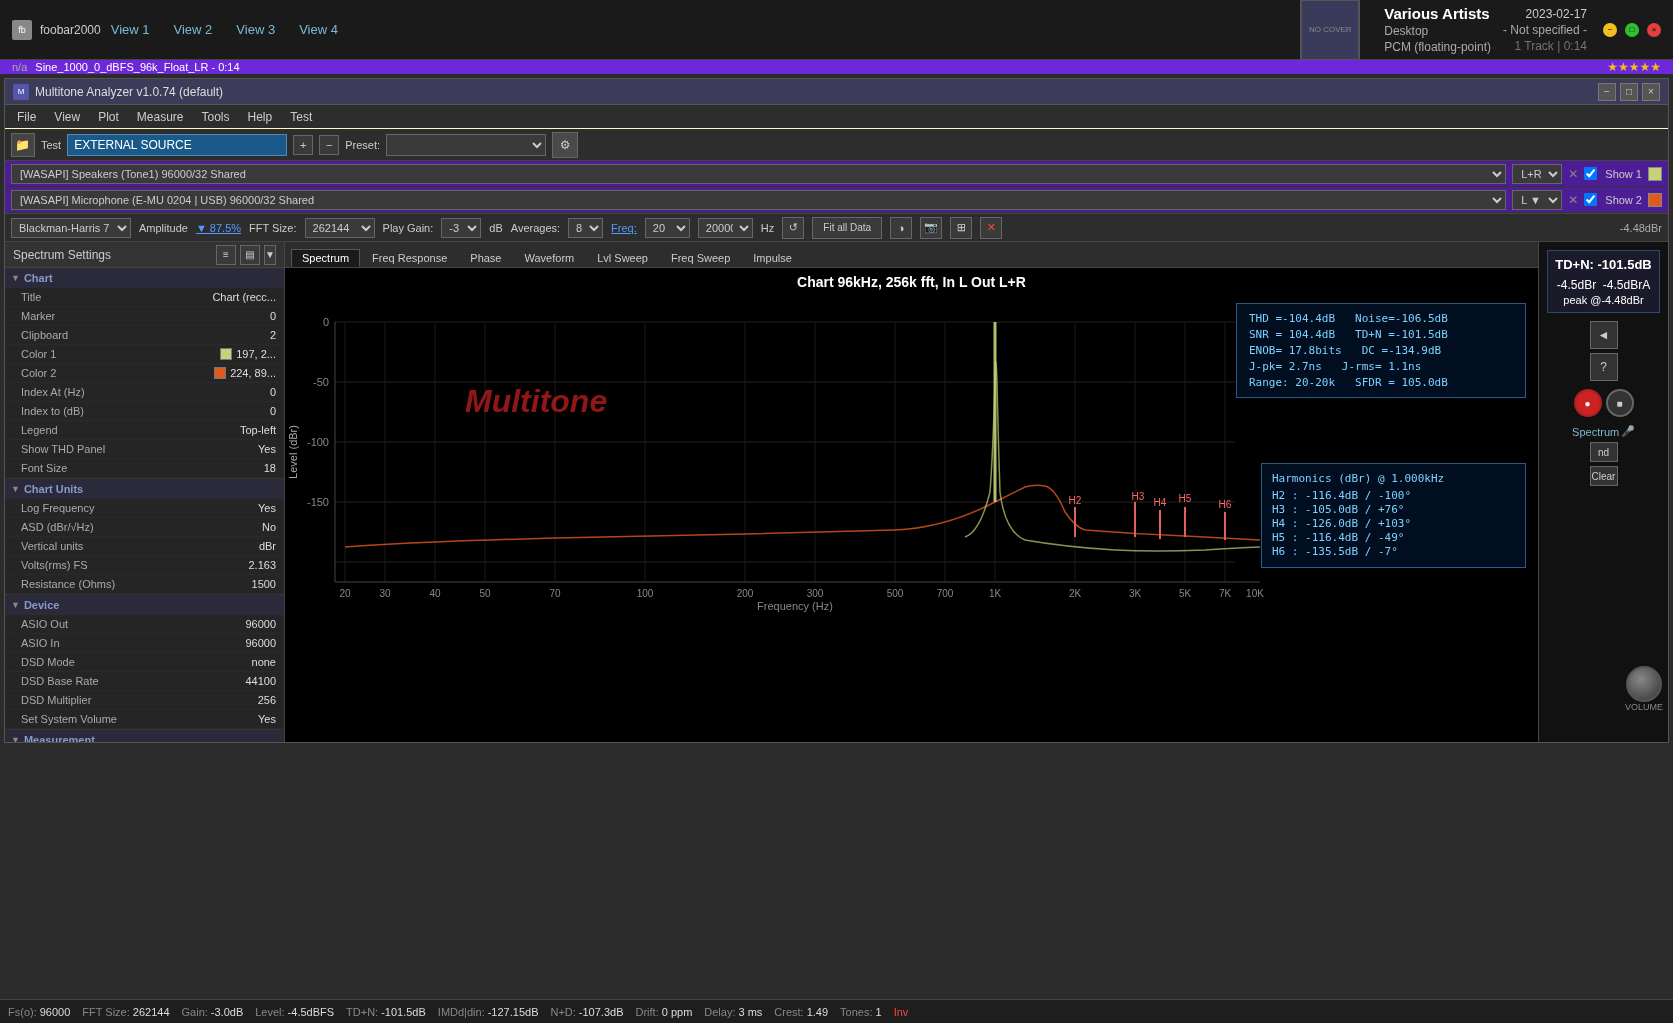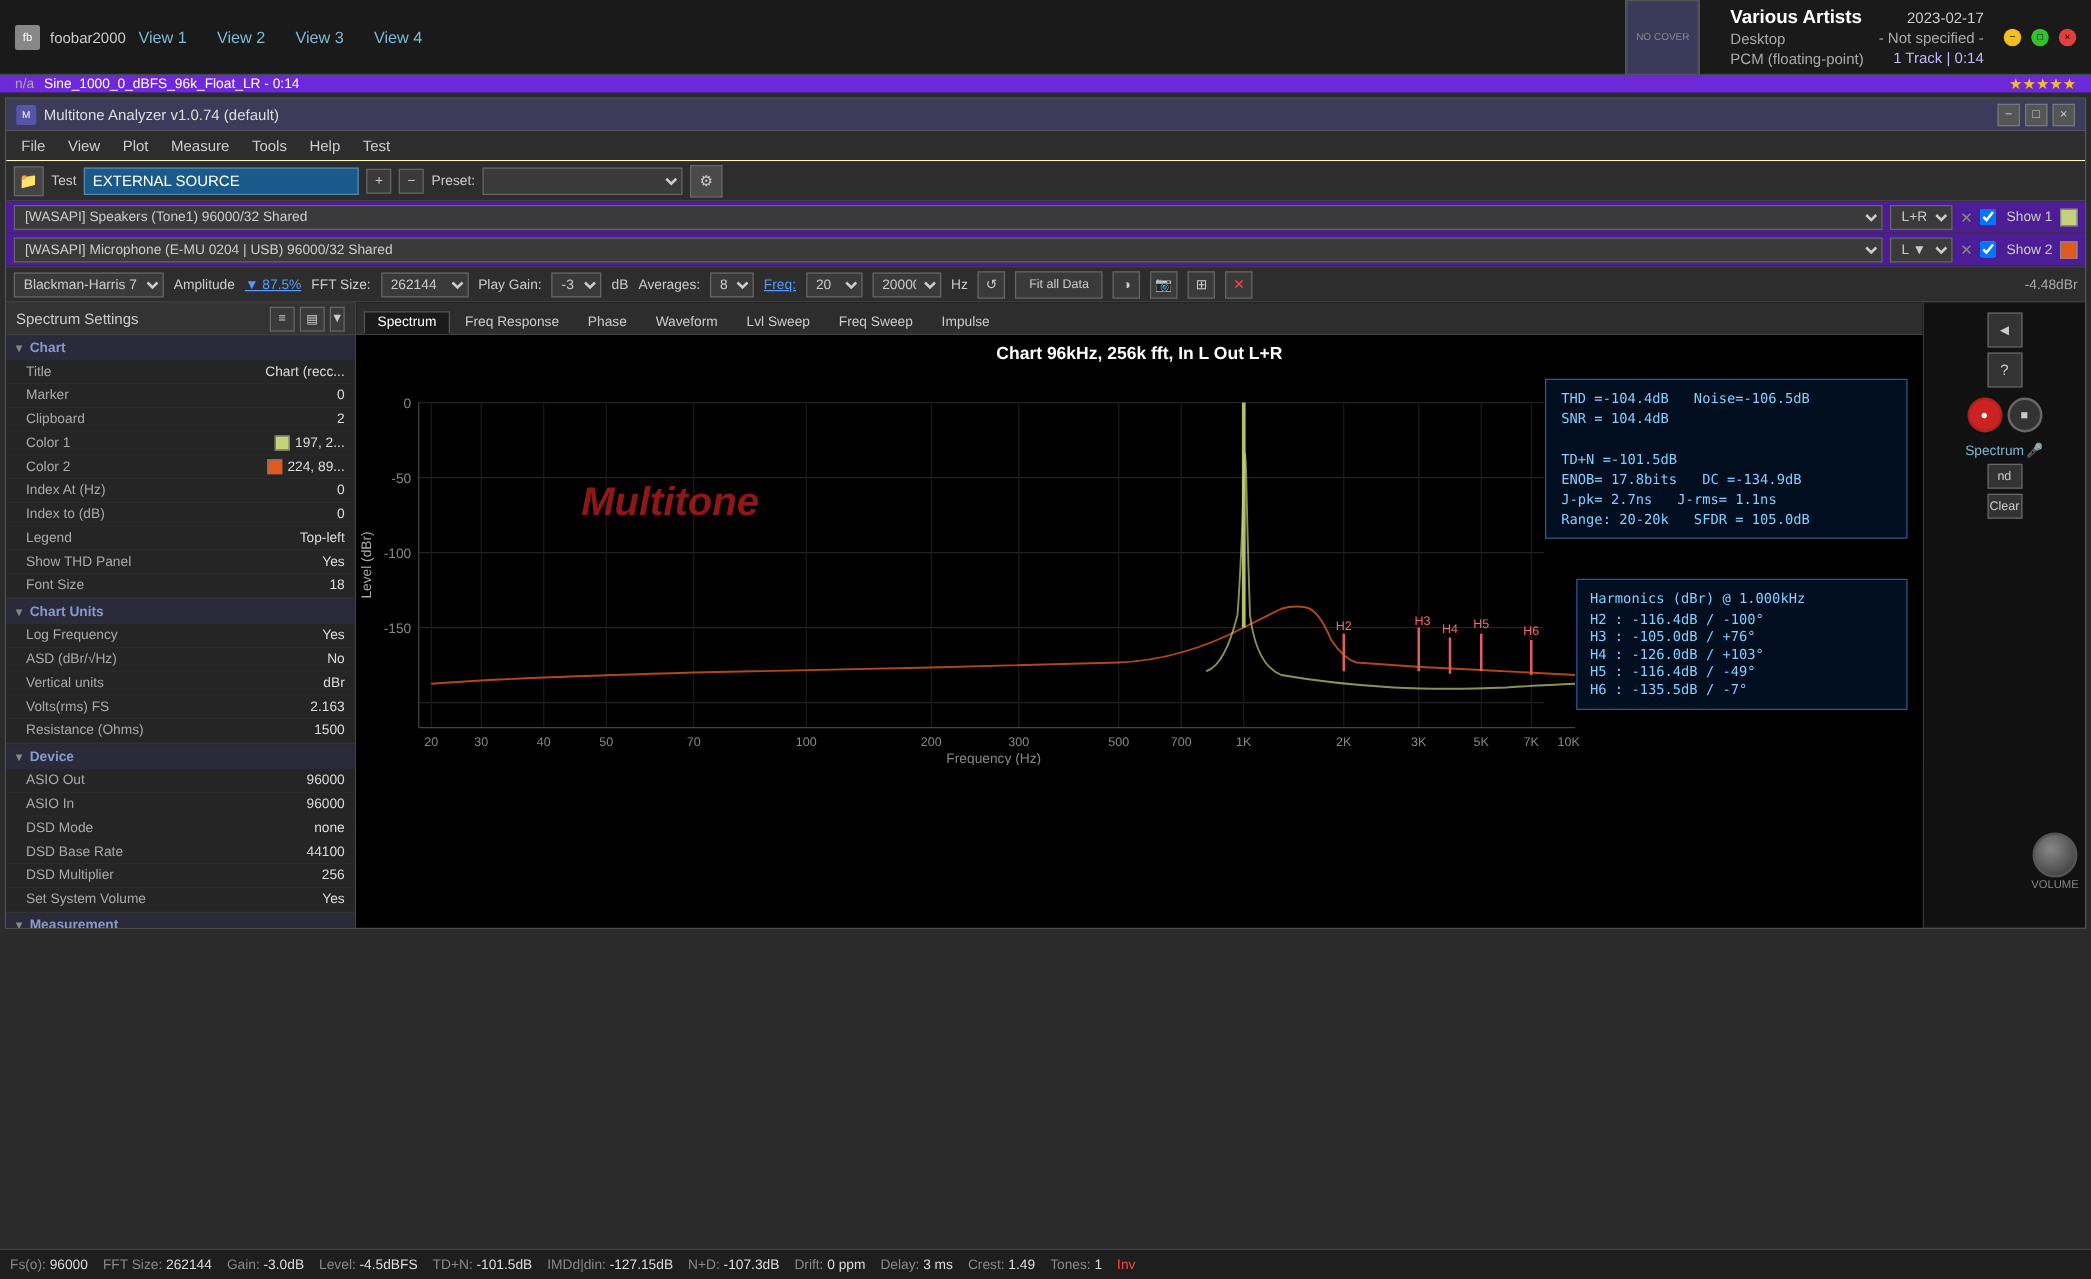--- a/index.html
+++ b/index.html
@@ -18,21 +18,21 @@
     .win-btn.max { background: #30c030; }
     .win-btn.close { background: #e04040; }
     #album-art { width: 60px; height: 60px; background: #333; border: 1px solid #555; display: flex; align-items: center; justify-content: center; font-size: 8px; color: #888; flex-shrink: 0; }
     #player-info { margin-left: 12px; flex: 1; }
     #player-artist { color: #fff; font-size: 15px; font-weight: bold; }
     #player-album { color: #aaa; font-size: 12px; margin-top: 2px; }
     #player-format { color: #aaa; font-size: 12px; margin-top: 2px; }
     #player-meta { text-align: right; }
     #player-date { color: #ccc; font-size: 12px; }
     #player-spec { color: #aaa; font-size: 12px; margin-top: 2px; }
-    #player-track { color: #c4b5fd; font-size: 12px; margin-top: 2px; }
+    #player-track { color: #737373; font-size: 12px; margin-top: 2px; }
 
     
     #status-bar { background: #6d28d9; height: 14px; display: flex; align-items: center; padding: 0 12px; gap: 8px; }
     #status-na { color: #aaa; font-size: 11px; }
     #status-filename { color: #fff; font-size: 11px; flex: 1; }
     #status-stars { color: #f0c020; font-size: 12px; }
 
     
     #analyzer-window { background: #2d2d2d; margin: 4px; border: 1px solid #555; position: relative; }
     #analyzer-titlebar { background: #3c3c5a; height: 26px; display: flex; align-items: center; padding: 0 8px; border-bottom: 1px solid #555; }
@@ -501,21 +501,21 @@
 
           <line x1="50" y1="30" x2="50" y2="290" stroke="#444" stroke-width="1"></line>
           <line x1="50" y1="290" x2="975" y2="290" stroke="#444" stroke-width="1"></line>
         </svg>
 
         <div id="thd-panel" style="position:absolute;right:12px;top:35px;background:rgba(0,15,35,0.9);border:1px solid #2a5a8a;padding:8px 12px;min-width:290px;font-family:monospace;">
           <div style="display:flex;gap:20px;margin-bottom:3px;">
             <span style="color:#7dd0ff;font-size:11px;">THD =-104.4dB</span>
             <span style="color:#7dd0ff;font-size:11px;">Noise=-106.5dB</span>
           </div>
-          <div style="display:flex;gap:20px;margin-bottom:3px;flex-direction:column;">
+          <div style="display:flex;gap:20px;margin-bottom:3px;">
             <span style="color:#7dd0ff;font-size:11px;">SNR = 104.4dB</span>
             <span style="color:#7dd0ff;font-size:11px;">TD+N =-101.5dB</span>
           </div>
           <div style="display:flex;gap:20px;margin-bottom:3px;">
             <span style="color:#7dd0ff;font-size:11px;">ENOB= 17.8bits</span>
             <span style="color:#7dd0ff;font-size:11px;">DC  =-134.9dB</span>
           </div>
           <div style="display:flex;gap:20px;margin-bottom:3px;">
             <span style="color:#7dd0ff;font-size:11px;">J-pk=   2.7ns</span>
             <span style="color:#7dd0ff;font-size:11px;">J-rms=   1.1ns</span>
@@ -532,20 +532,27 @@
           <div class="harm-row" style="color:#7dd0ff;font-size:11px;margin-bottom:1px;">H3 :  -105.0dB /   +76°</div>
           <div class="harm-row" style="color:#7dd0ff;font-size:11px;margin-bottom:1px;">H4 :  -126.0dB /  +103°</div>
           <div class="harm-row" style="color:#7dd0ff;font-size:11px;margin-bottom:1px;">H5 :  -116.4dB /   -49°</div>
           <div class="harm-row" style="color:#7dd0ff;font-size:11px;margin-bottom:1px;">H6 :  -135.5dB /    -7°</div>
         </div>
 
       </div>
     </div>
 
     <div id="info-panel" style="width:130px;background:#111;border-left:1px solid #444;padding:8px;flex-shrink:0;display:flex;flex-direction:column;align-items:center;">
+      <div style="width:100%;padding:6px;background:#1a1a2a;border:1px solid #2a4a6a;margin-bottom:8px;text-align:center;">
+        <div style="color:#fff;font-size:13px;font-weight:bold;margin-bottom:6px;">TD+N: -101.5dB</div>
+        <div style="color:#fff;font-size:12px;margin-bottom:2px;">
+          <span>-4.5dBr</span>&nbsp;&nbsp;<span>-4.5dBrA</span>
+        </div>
+        <div style="color:#fff;font-size:11px;">peak @-4.48dBr</div>
+      </div>
       <div class="right-btn" style="width:28px;height:28px;background:#333;border:1px solid #666;display:flex;align-items:center;justify-content:center;cursor:pointer;color:#ccc;margin-bottom:4px;">◄</div>
       <div class="right-btn" style="width:28px;height:28px;background:#333;border:1px solid #666;display:flex;align-items:center;justify-content:center;cursor:pointer;color:#ccc;margin-bottom:4px;">?</div>
 
       <div id="record-btns" style="display:flex;gap:4px;margin-top:4px;">
         <div class="rec-btn red-btn" style="width:28px;height:28px;background:#cc2222;border:2px solid #aa2222;border-radius:50%;display:flex;align-items:center;justify-content:center;cursor:pointer;">
           <span style="color:#fff;font-size:10px;">●</span>
         </div>
         <div class="rec-btn stop-btn" style="width:28px;height:28px;background:#333;border:2px solid #666;border-radius:50%;display:flex;align-items:center;justify-content:center;cursor:pointer;">
           <span style="color:#ccc;font-size:10px;">■</span>
         </div>

